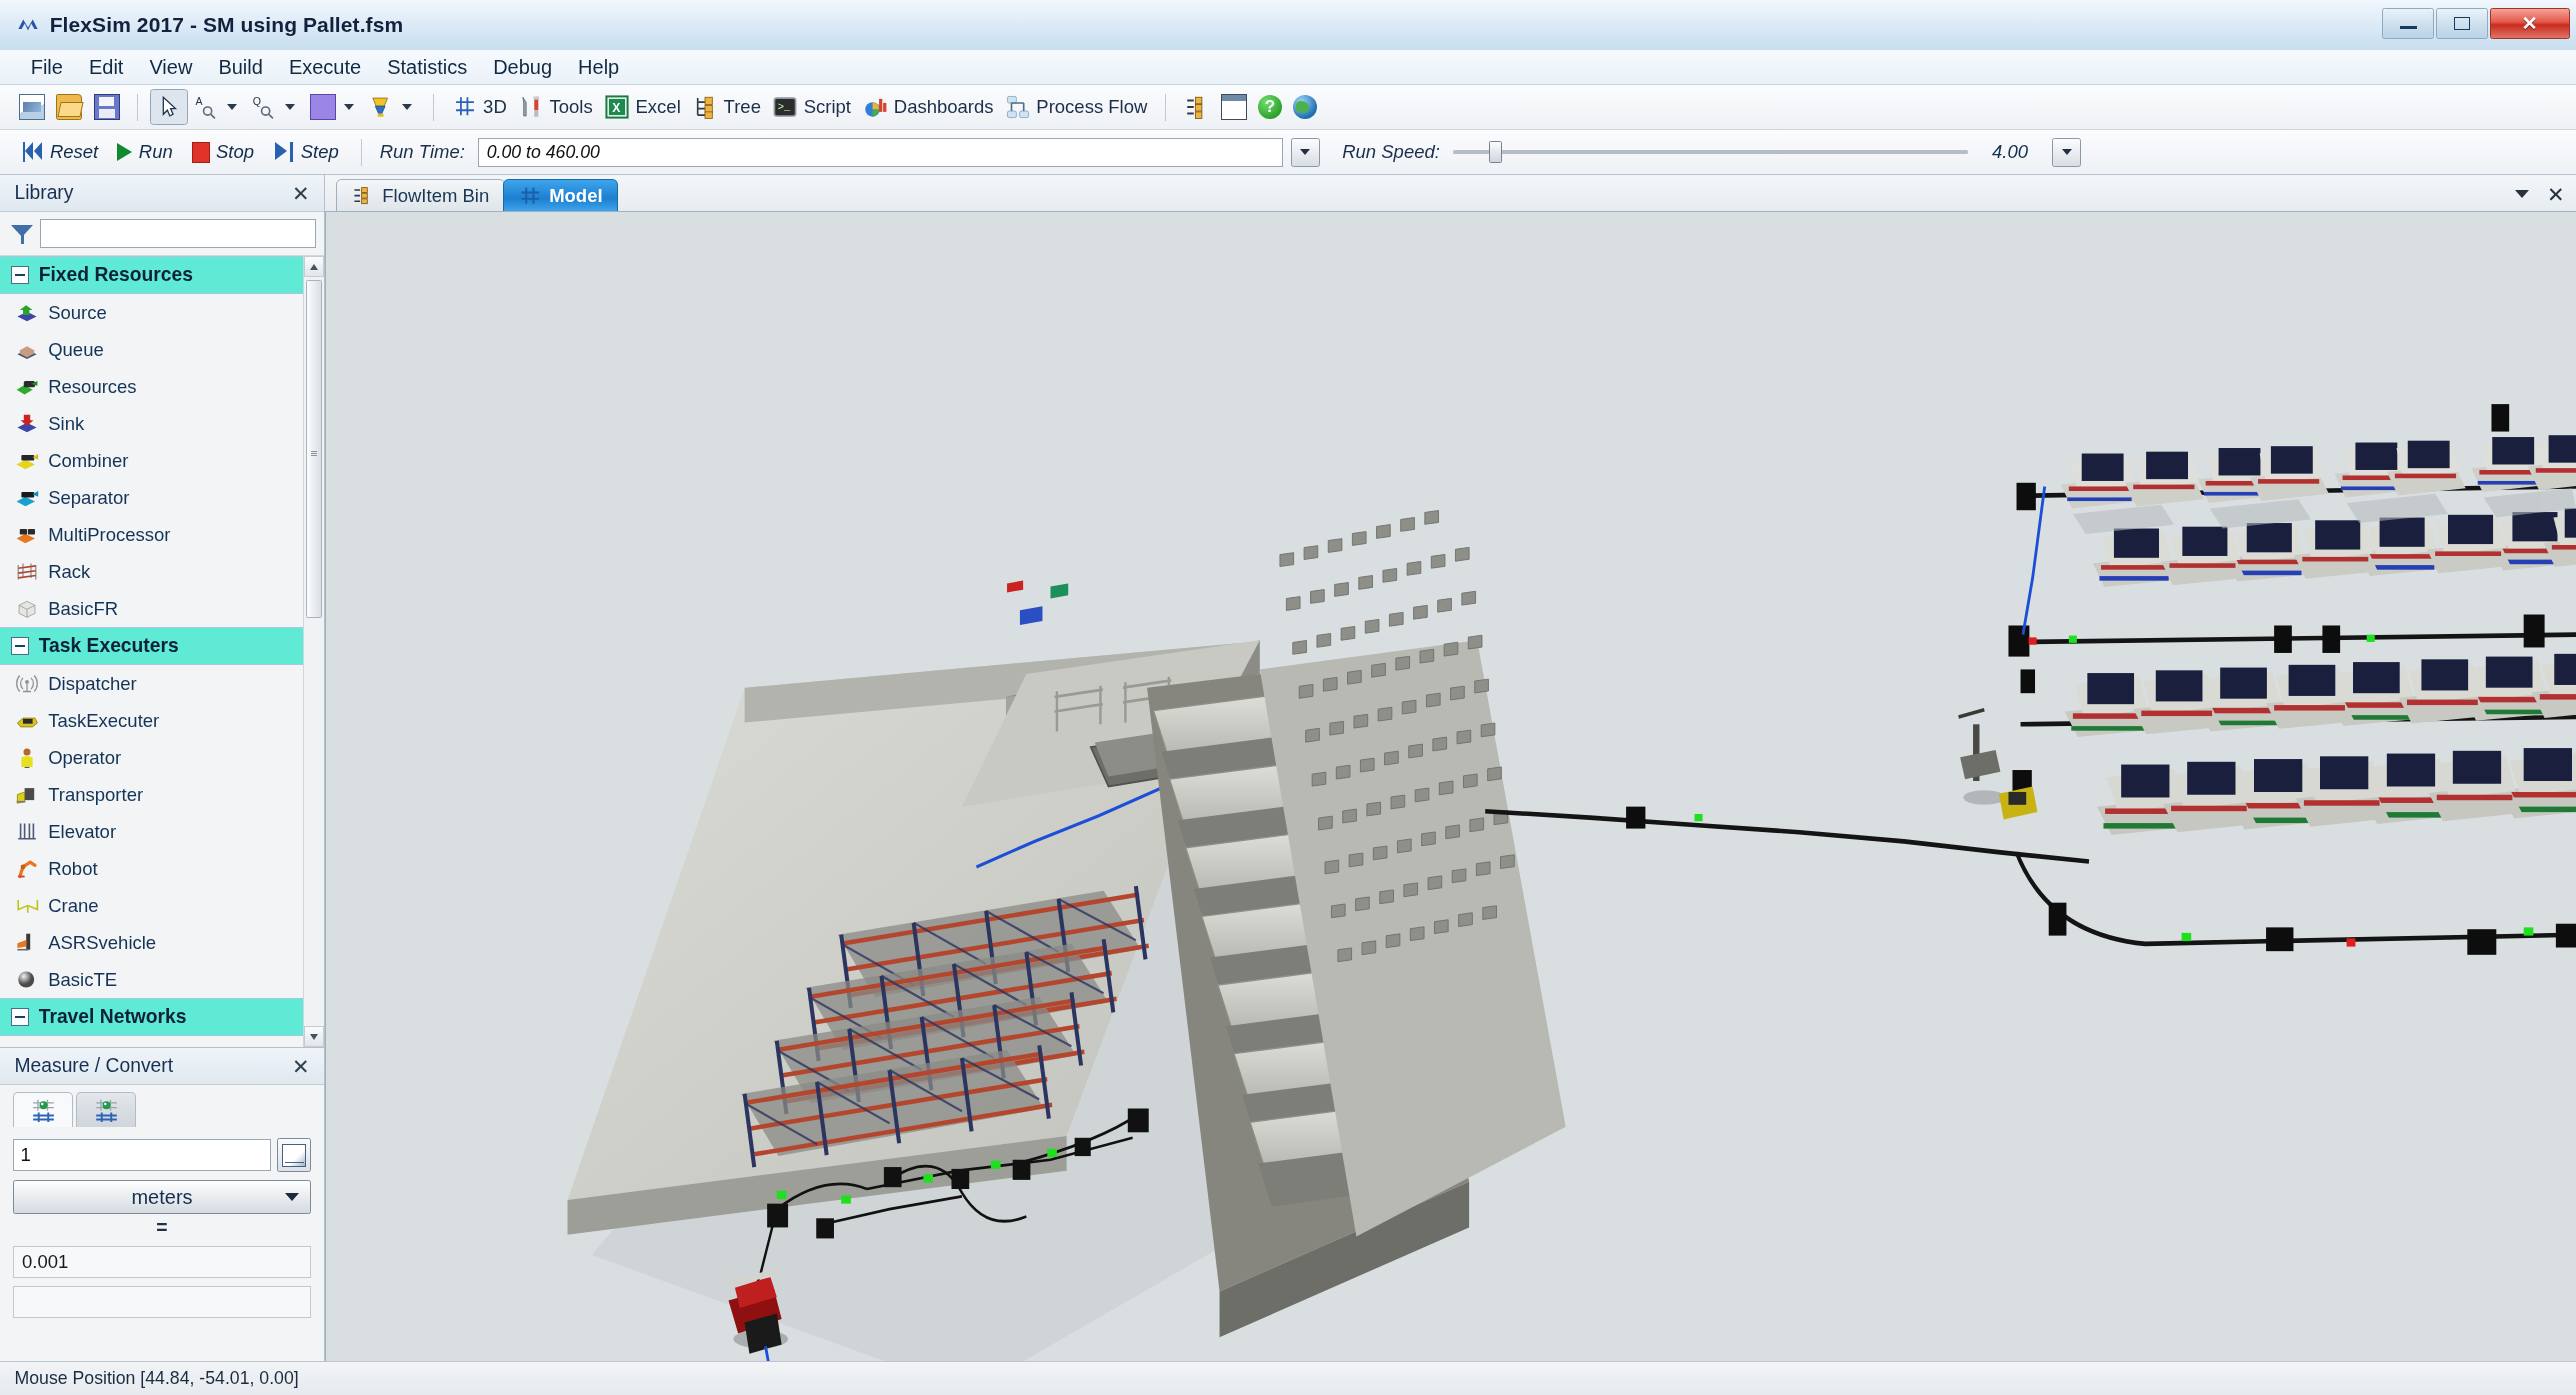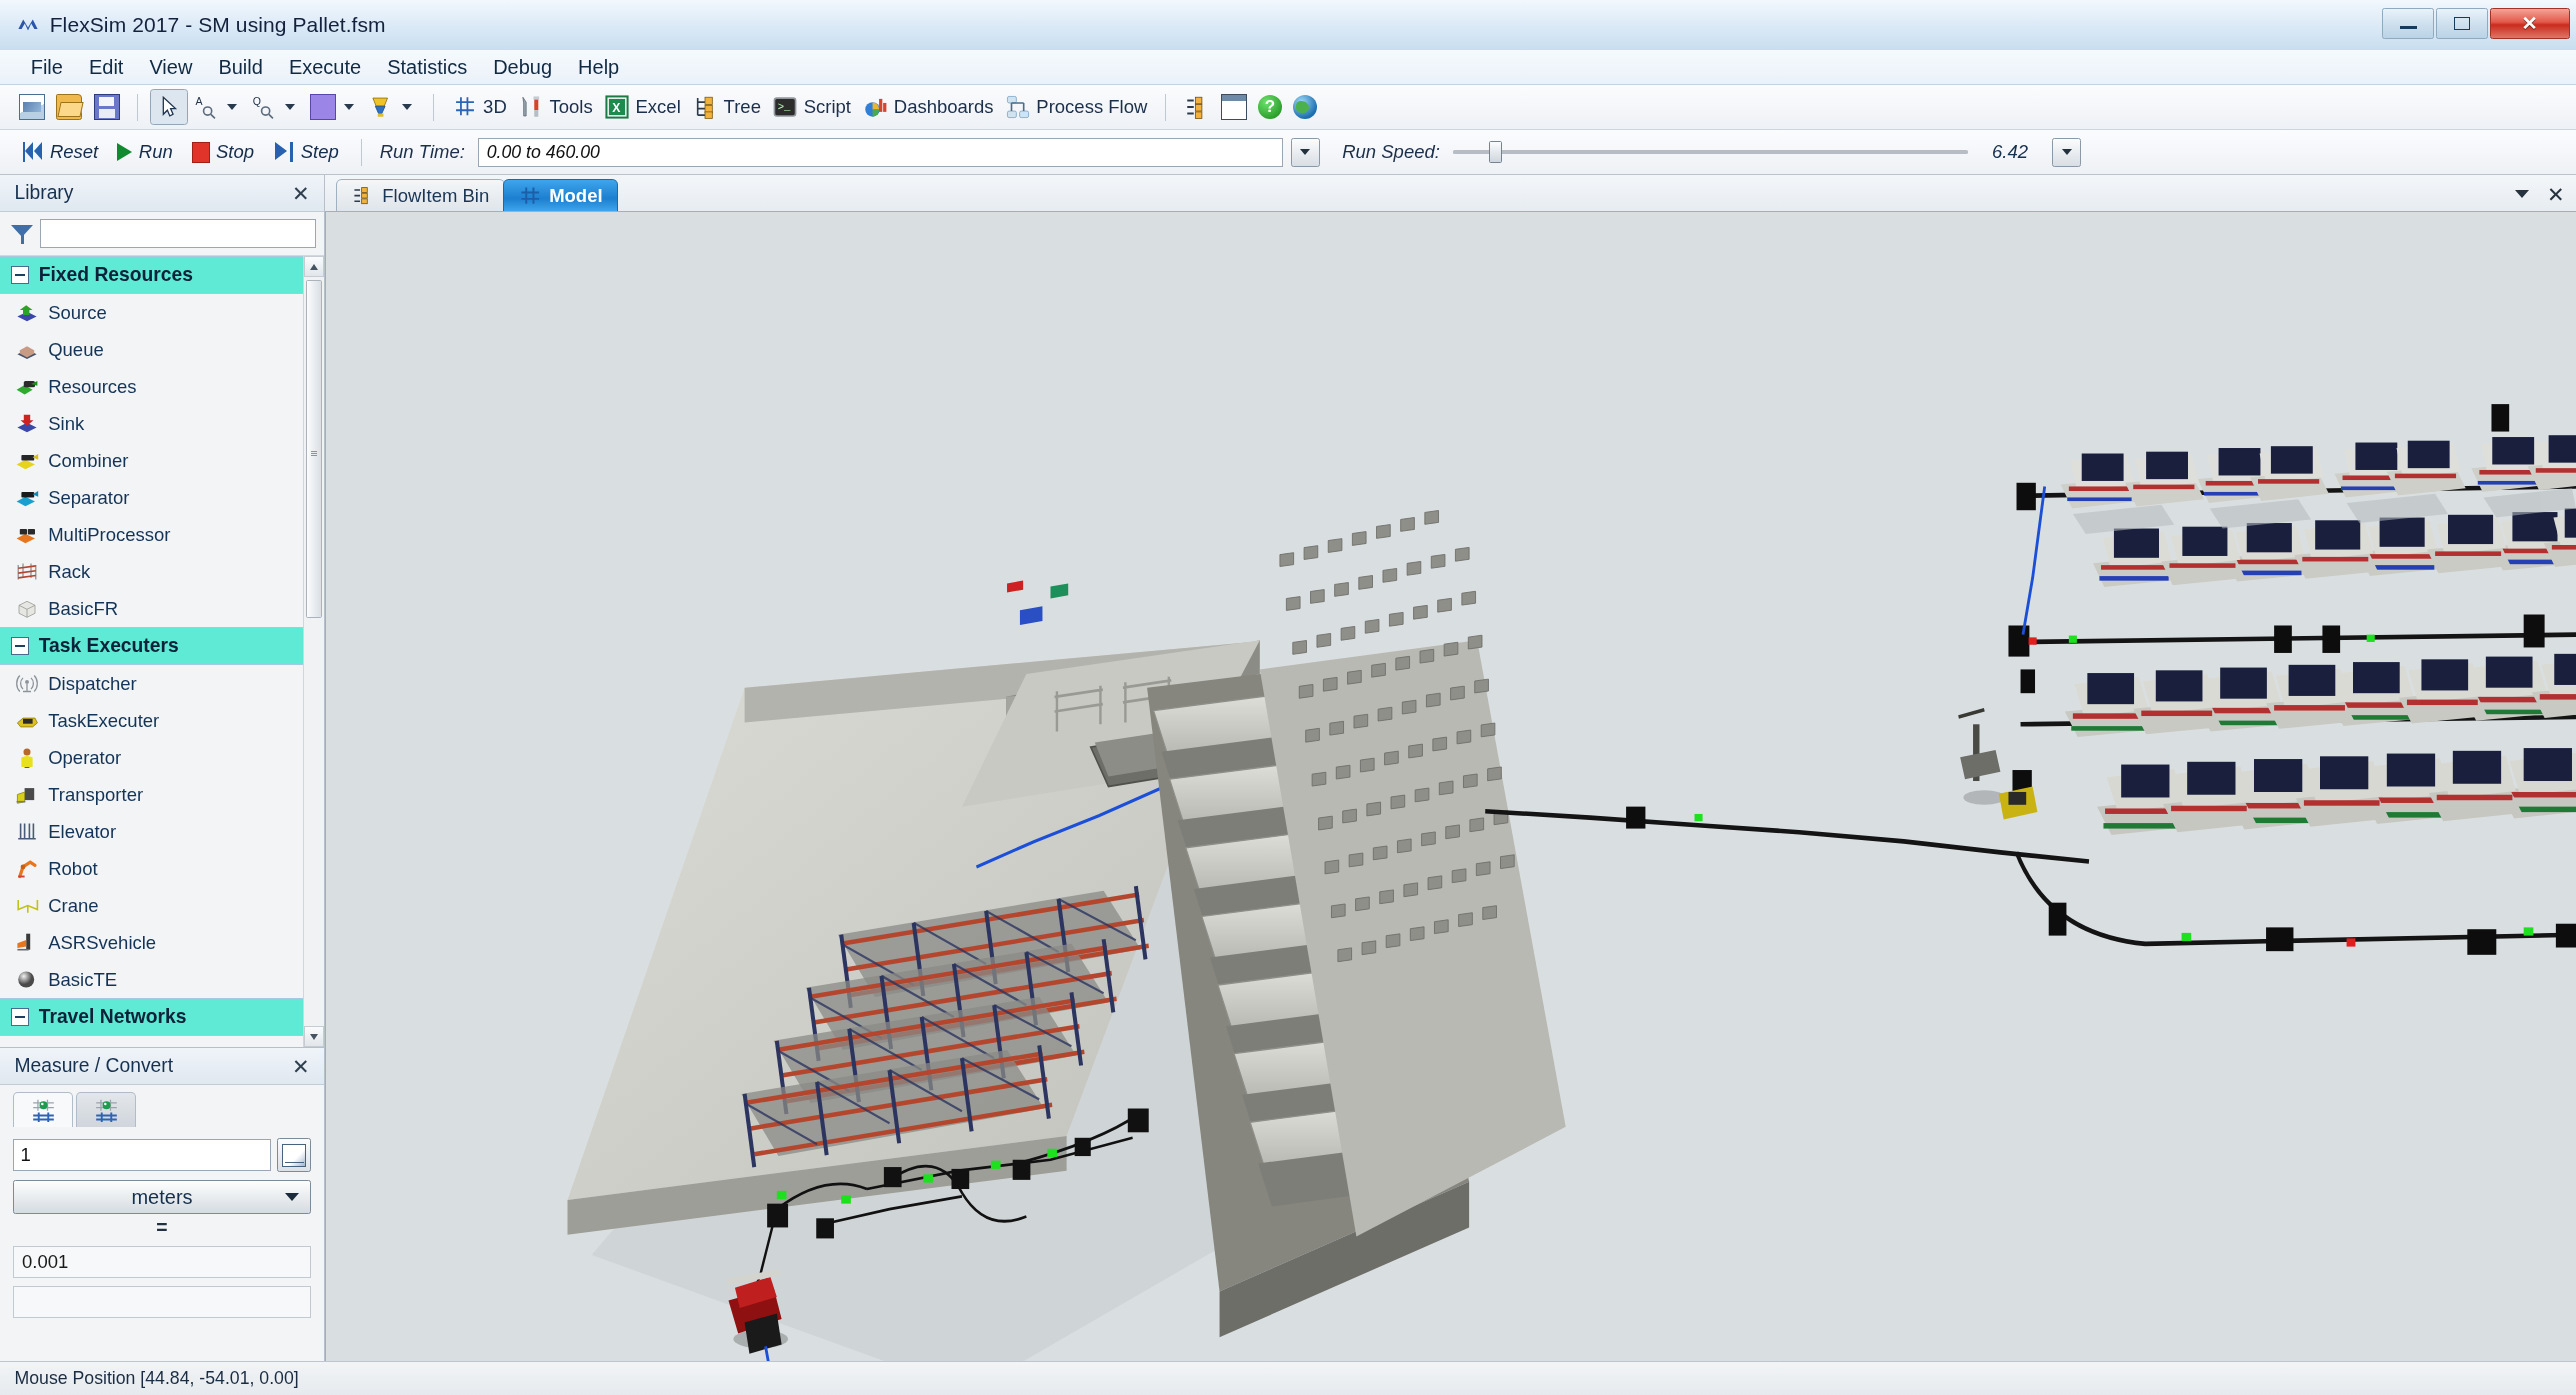--- a/index.html
+++ b/index.html
@@ -30,21 +30,21 @@
   }
   #title-icon {
     width: 24px; height: 24px;
     margin-right: 9.7px;
     position: relative;
     flex: 0 0 24px;
   }
   #title-text {
     font-size: 21px;
     color: #14213d;
-    font-weight: 400;
+    font-weight: 700;
     letter-spacing: 0.1px;
     white-space: nowrap;
   }
   #window-buttons {
     position: absolute; right: 6.4px; top: 8px;
     display: flex; height: 32px; align-items: stretch;
   }
   .win-btn {
     width: 52px; height: 31px;
     border: 0.8px solid #8fa9bf;
@@ -560,21 +560,21 @@
     </div>
     <div class="spin-btn" style="margin-left:4.8px;">
         <i></i>
       </div>
 
     <span class="field-label" style="margin-left:19.3px;">Run Speed:</span>
     <div id="run-speed-slider" style="width:515px;position:relative;">
       <div class="slider-track"></div>
       <div class="slider-thumb" id="speed-thumb" style="left: 7%;"></div>
     </div>
-    <span class="field-label" style="margin-left:21px;color:#16304f;">6.42</span>
+    <span class="field-label" style="margin-left:21px;color:#16304f;">4.00</span>
     <div class="spin-btn" style="margin-left:11.3px;">
         <i></i>
       </div>
   </div>
 
   <div id="body-area">
 
     <div id="left-dock">
 
       <div class="panel" style="flex:1 1 auto;">

